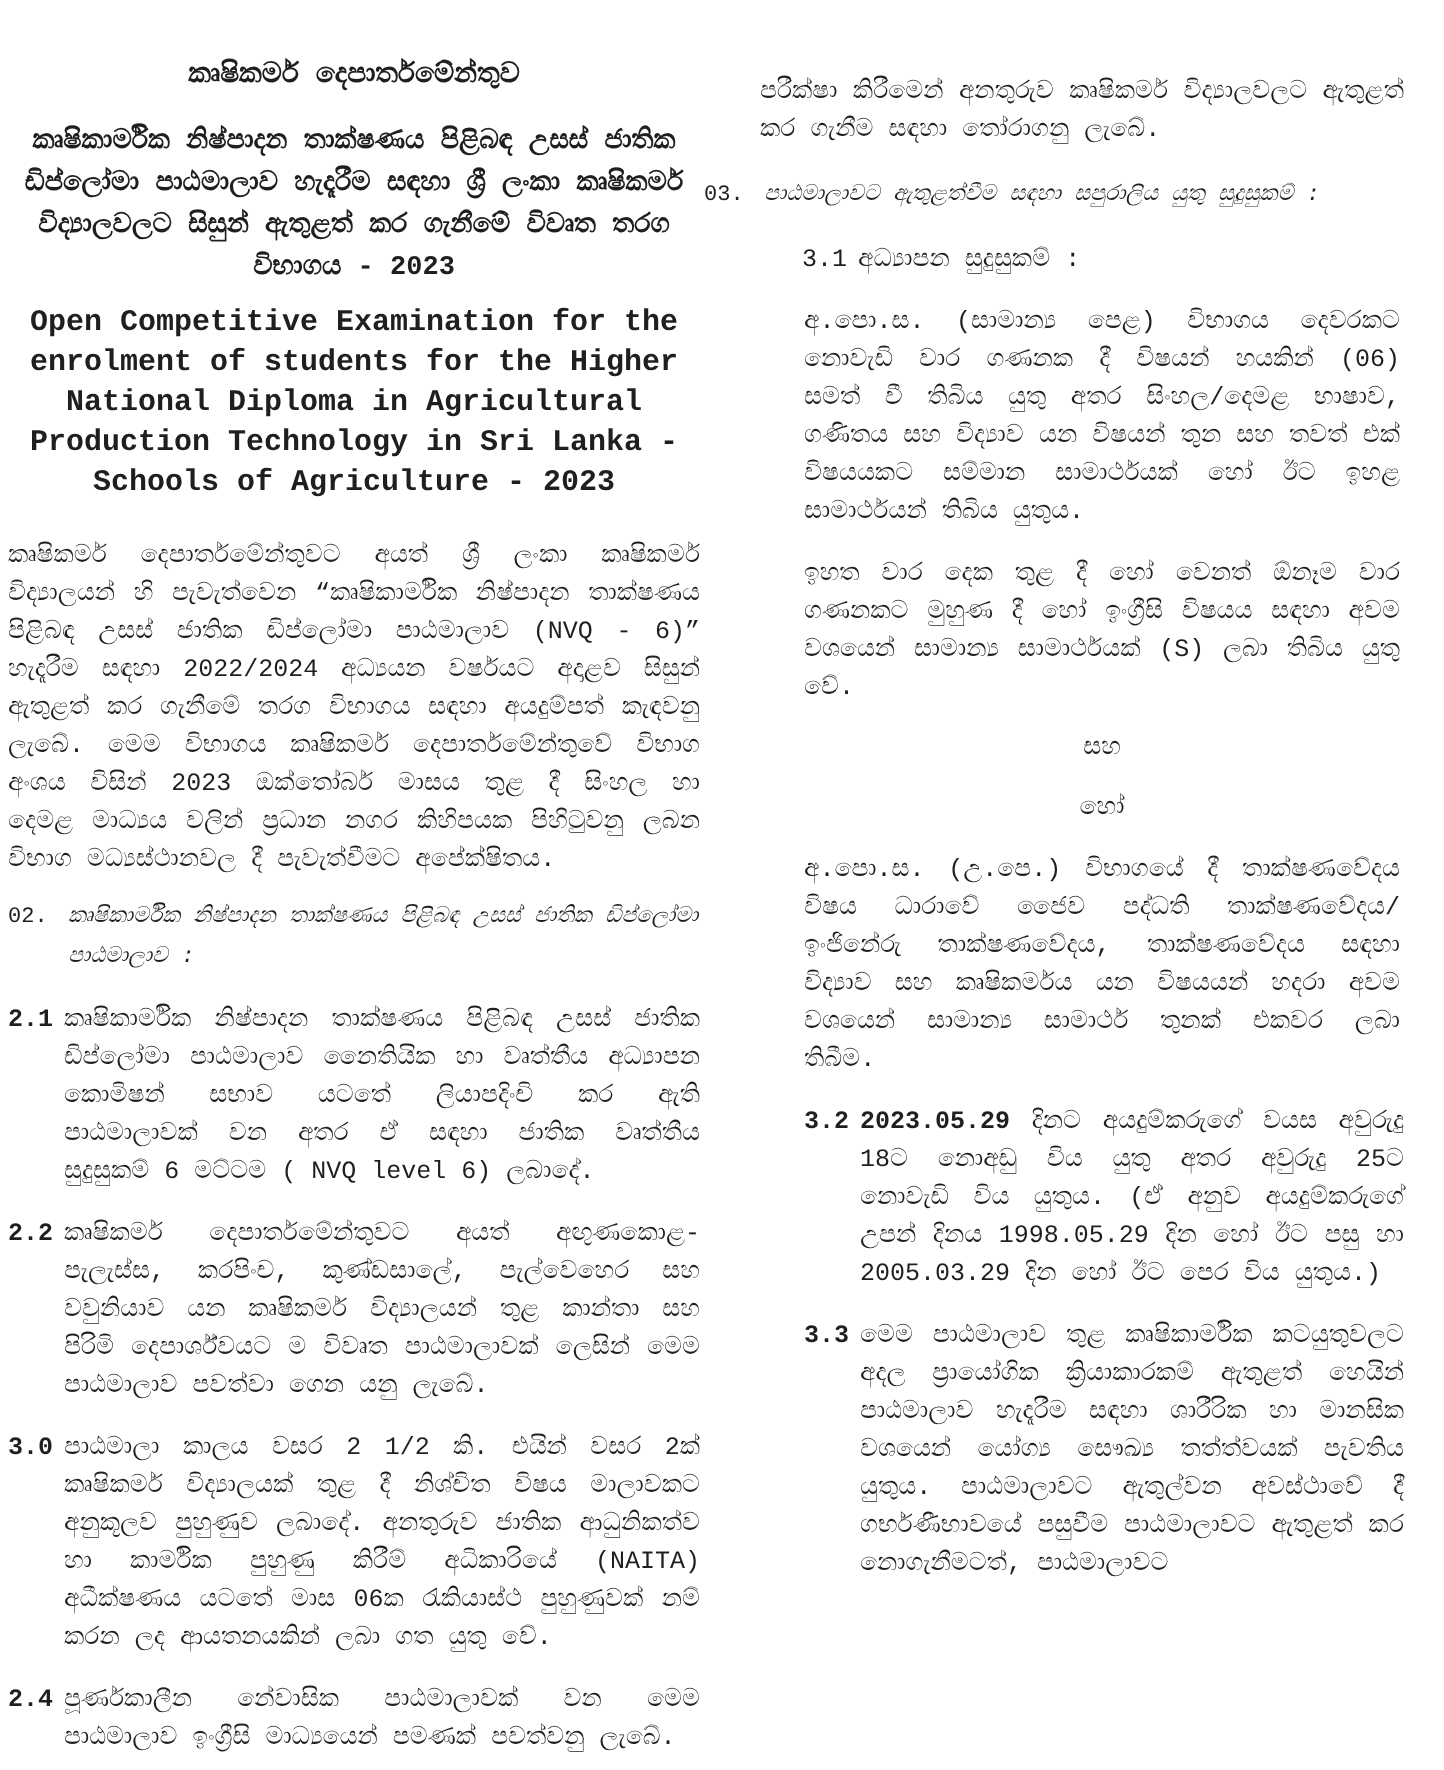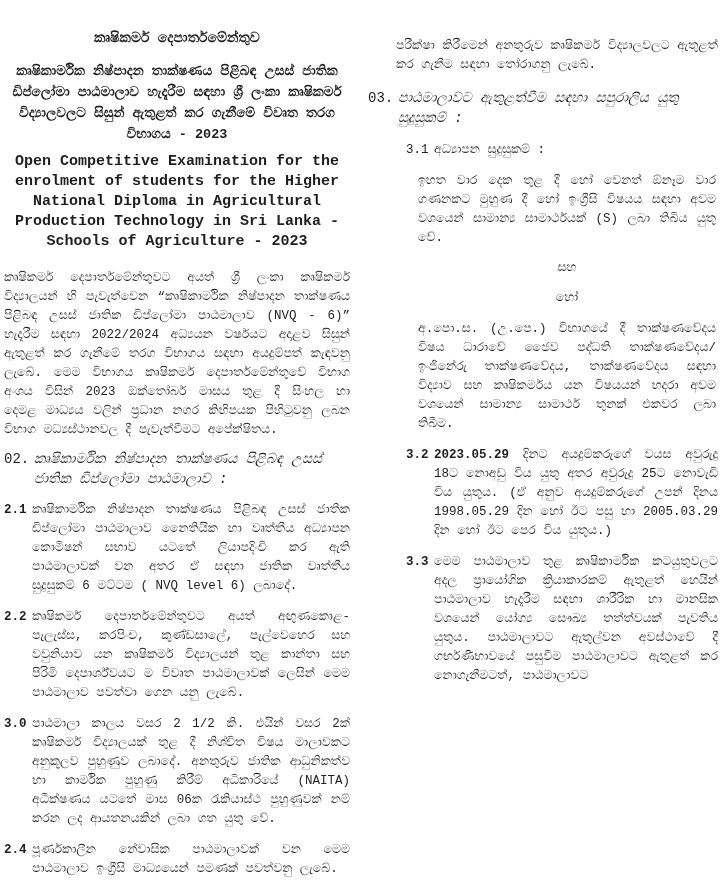--- a/index.html
+++ b/index.html
@@ -7,21 +7,21 @@
     position:relative;
     width:722px;height:885px;
     background:#ffffff;
     color:#1f1f1f;
     font-family:Liberation Mono, monospace;
     overflow:hidden;
     margin:0 auto;
   }
   .col{position:absolute;top:0;}
   .col-left{left:4px;width:346px;}
-  .col-right{left:368px;width:350px;}
+  .col-right{left:352px;width:350px;}
 
   .dept-title{
     margin-top:28px;
     text-align:center;
     font-weight:bold;
     font-size:14px;line-height:20px;
   }
   .title-si{
     margin-top:13px;
     text-align:center;
@@ -37,21 +37,21 @@
   .body-par{
     margin:0;
     font-size:12.5px;line-height:19px;
     text-align:justify;
   }
   .intro{margin-top:17px;}
   .sec-head{
     display:flex;
     margin-top:9px;
     font-style:italic;
-    font-size:14px;line-height:20px;
+    font-size:11px;line-height:20px;
   }
   .sec-head .sec-num{flex:0 0 30px;font-style:normal;}
   .sec-head .sec-txt{flex:1;}
 
   .sub-item{
     display:flex;
     margin-top:12px;
   }
   .col-left .sub-item{}
   .sub-item .sub-num{
@@ -62,32 +62,32 @@
   .sub-item .sub-txt{
     flex:1;
     font-size:12.5px;line-height:19px;
     text-align:justify;
   }
 
   .col-right .hang{margin-left:28px;}
   .col-right .continuation{margin-top:37px;}
   .col-right .sec-head{margin-top:13px;}
   .col-right .sub-item.head31{margin-left:38px;margin-top:13px;}
-  .col-right .sub-item.head31 .sub-num{font-weight:normal;}
+  .col-right .sub-item.head31 .sub-num{font-weight:normal;margin-left:11px;}
   .col-right .qual-par{
     margin:12px 0 0 50px;
     width:298px;
   }
   .connector{
     margin:11px 0 0 50px;
     width:298px;
     text-align:center;
     font-size:12.5px;line-height:19px;
   }
-  .col-right .sub-item{margin-left:38px;}
+  .col-right .sub-item{margin-left:50px;}
   b.inline-bold{font-weight:bold;}
 </style>
 </head>
 <body>
 
 <div class="page">
 
   <div class="col col-left">
 
     <div class="dept-title">කෘෂිකර්ම දෙපාර්තමේන්තුව</div>
@@ -132,20 +132,21 @@
     <div class="sec-head">
       <span class="sec-num">03.</span>
       <span class="sec-txt">පාඨමාලාවට ඇතුළත්වීම සඳහා සපුරාලිය යුතු සුදුසුකම් :</span>
     </div>
 
     <div class="sub-item head31">
       <span class="sub-num">3.1</span>
       <span class="sub-txt">අධ්‍යාපන සුදුසුකම් :</span>
     </div>
 
+    <p class="body-par qual-par">අ.පො.ස. (සාමාන්‍ය පෙළ) විභාගය දෙවරකට නොවැඩි වාර ගණනක දී විෂයන් හයකින් (06) සමත් වී තිබිය යුතු අතර සිංහල/දෙමළ භාෂාව, ගණිතය සහ විද්‍යාව යන විෂයන් තුන සහ තවත් එක් විෂයයකට සම්මාන සාමාර්ථයක් හෝ ඊට ඉහළ සාමාර්ථයන් තිබිය යුතුය.</p>
 
     <p class="body-par qual-par">ඉහත වාර දෙක තුළ දී හෝ වෙනත් ඕනෑම වාර ගණනකට මුහුණ දී හෝ ඉංග්‍රීසි විෂයය සඳහා අවම වශයෙන් සාමාන්‍ය සාමාර්ථයක් (S) ලබා තිබිය යුතු වේ.</p>
 
     <div class="connector">සහ</div>
 
 
     <div class="connector">හෝ</div>
 
     <p class="body-par qual-par">අ.පො.ස. (උ.පෙ.) විභාගයේ දී තාක්ෂණවේදය විෂය ධාරාවේ ජෛව පද්ධති තාක්ෂණවේදය/ඉංජිනේරු තාක්ෂණවේදය, තාක්ෂණවේදය සඳහා විද්‍යාව සහ කෘෂිකර්මය යන විෂයයන් හදරා අවම වශයෙන් සාමාන්‍ය සාමාර්ථ තුනක් එකවර ලබා තිබීම.</p>
 

